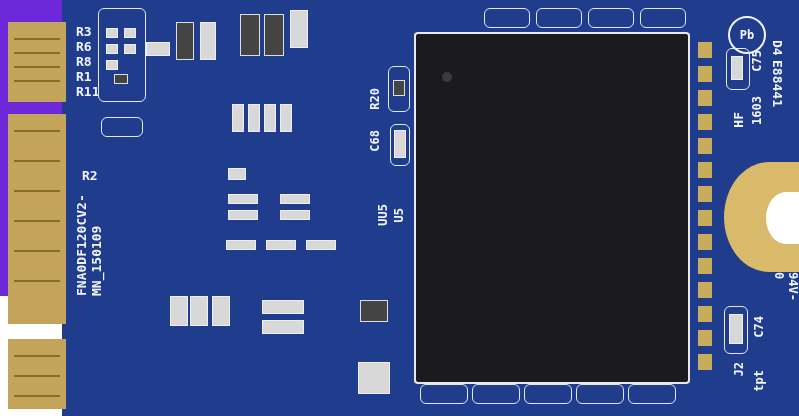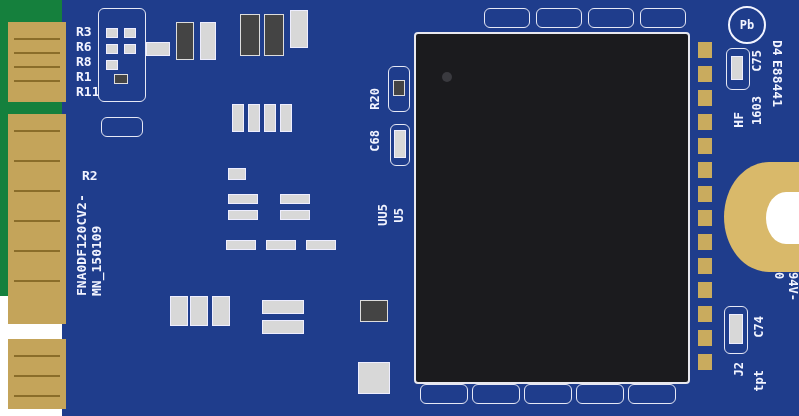--- a/index.html
+++ b/index.html
@@ -1,17 +1,17 @@
 <!DOCTYPE html>
 <html><head>
 <meta charset="utf-8">
 <style>
   html, body { margin:0; padding:0; background:#ffffff; }
   body { width:799px; height:416px; overflow:hidden; position:relative; font-family:"DejaVu Sans Mono", monospace; }
-  .pcb { position:absolute; left:0; top:0; width:799px; height:296px; background:#15803d; }
+  .pcb { position:absolute; left:0; top:0; width:799px; height:296px; background:#6d28d9; }
   .board {
     position:absolute; left:62px; top:0; width:737px; height:416px;
     background:#1f3d8c;
     border-radius:0;
   }
   .fingers { position:absolute; background:#c4a45a; }
   .finger-line { position:absolute; height:2px; background:#8a6d2a; }
   .chip {
     position:absolute; left:414px; top:32px; width:272px; height:348px;
     background:#1b1b1e; border:2px solid #e8e8ee; border-radius:4px;
@@ -22,21 +22,21 @@
     position:absolute; left:724px; top:162px; width:90px; height:110px;
     background:#d9b96a; border-radius:50% 0 0 50%;
   }
   .hole-inner { position:absolute; left:766px; top:192px; width:40px; height:52px; background:#fff; border-radius:50% 0 0 50%; }
   .silk { position:absolute; color:#f2f4ff; font-weight:bold; font-size:13px; }
   .vert { writing-mode:vertical-rl; transform:rotate(180deg); }
   .vert-cw { writing-mode:vertical-rl; }
   .smd { position:absolute; background:#d8d8d8; border:1px solid #eef; }
   .smd-dark { position:absolute; background:#444; border:1px solid #ddd; }
   .outline { position:absolute; border:1.5px solid #e6e8f5; border-radius:6px; }
-  .pb-logo { position:absolute; left:728px; top:6px; width:34px; height:34px; border:2px solid #f2f4ff; border-radius:50%; color:#f2f4ff; font-size:12px; font-weight:bold; text-align:center; line-height:34px; }
+  .pb-logo { position:absolute; left:728px; top:16px; width:34px; height:34px; border:2px solid #f2f4ff; border-radius:50%; color:#f2f4ff; font-size:12px; font-weight:bold; text-align:center; line-height:34px; }
 </style>
 </head>
 <body>
 
 <div class="pcb">
   <div class="board"></div>
 
   <div class="fingers" style="left:8px;top:22px;width:58px;height:80px;"></div>
   <div class="fingers" style="left:8px;top:114px;width:58px;height:210px;"></div>
   <div class="fingers" style="left:8px;top:339px;width:58px;height:70px;"></div>

